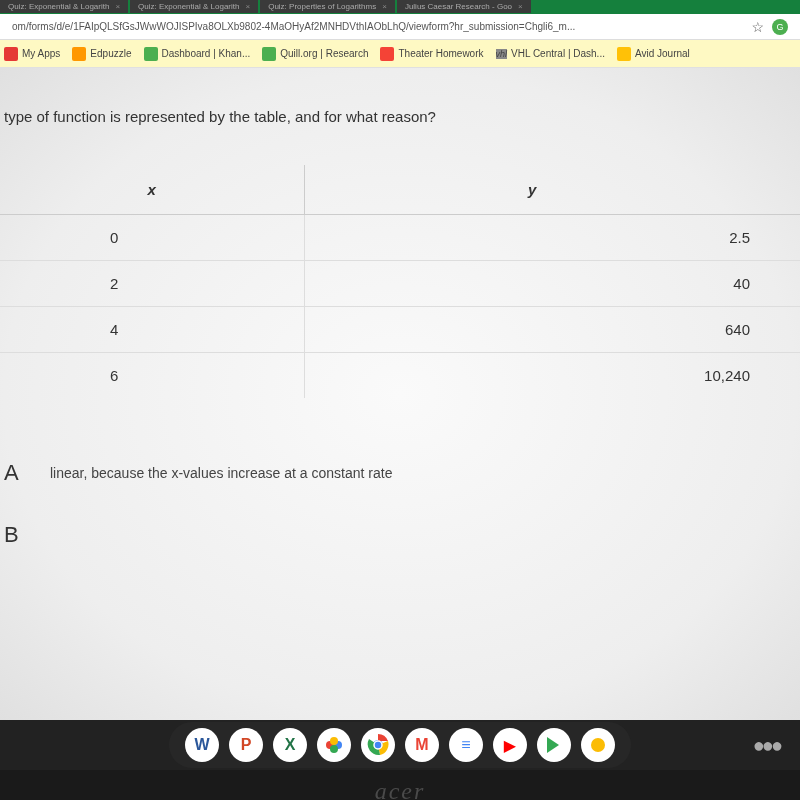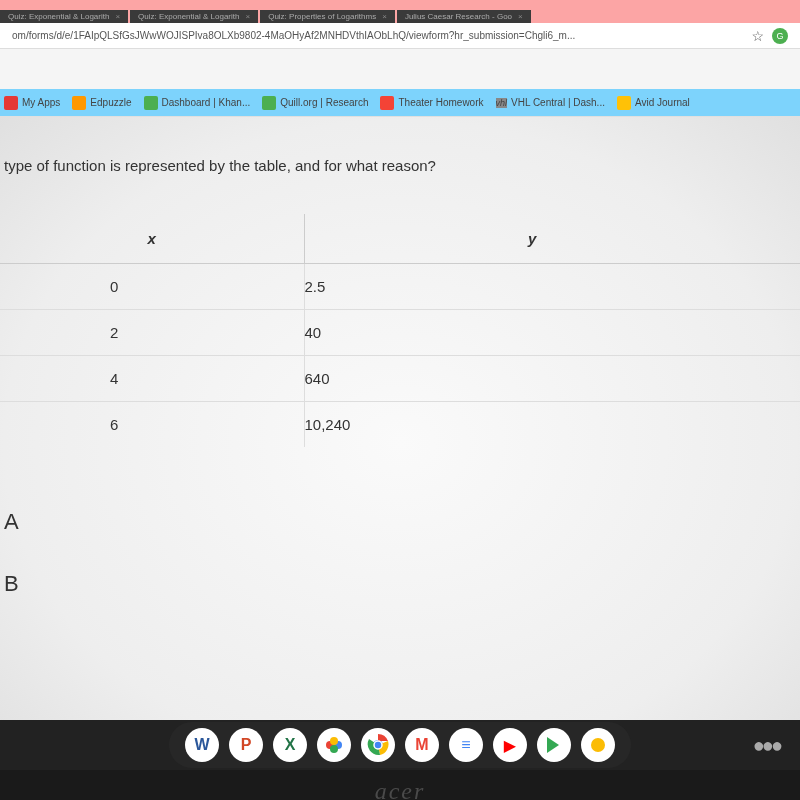--- a/index.html
+++ b/index.html
@@ -1,29 +1,29 @@
 <!DOCTYPE html>
 <html><head>
   <meta charset="utf-8">
   <style>
     * { margin: 0; padding: 0; box-sizing: border-box; }
     body { font-family: Arial, sans-serif; background: #1a1a1a; width: 800px; height: 800px; overflow: hidden; }
     
     .screen { background: #f5f5f5; width: 100%; height: 720px; position: relative; }
     
-    .tab-strip { height: 23px; background: #fca5a5; display: flex; align-items: flex-end; overflow: hidden; }
+    .tab-strip { height: 14px; background: #15803d; display: flex; align-items: flex-start; overflow: hidden; }
     .tab { background: #3a3a3a; color: #aaa; font-size: 8px; padding: 2px 8px; margin-right: 2px; display: flex; align-items: center; white-space: nowrap; }
     .tab-close { margin-left: 6px; color: #888; }
     
     .url-bar { height: 26px; background: #fff; display: flex; align-items: center; padding: 0 12px; border-bottom: 1px solid #ddd; }
     .url-text { flex: 1; font-size: 10px; color: #555; overflow: hidden; white-space: nowrap; }
     .star-icon { color: #555; font-size: 14px; margin: 0 8px; }
     .profile-icon { width: 16px; height: 16px; border-radius: 50%; background: #4caf50; color: #fff; font-size: 9px; display: flex; align-items: center; justify-content: center; }
     
-    .bookmarks-bar { height: 28px; background: #7dd3fc; display: flex; padding: 0 4px; border-bottom: 1px solid #e0e0e0; gap: 12px; margin-top: 40px; }
+    .bookmarks-bar { height: 28px; background: #fef9c3; display: flex; padding: 0 4px; border-bottom: 1px solid #e0e0e0; gap: 12px; }
     .bookmark { display: flex; align-items: center; gap: 4px; font-size: 10px; color: #444; white-space: nowrap; }
     .bm-icon { width: 14px; height: 14px; border-radius: 2px; display: inline-block; }
     .bm-red { background: #e53935; }
     .bm-orange { background: #ff9800; }
     .bm-green { background: #4caf50; }
     .bm-quill { background: #4caf50; }
     .bm-theater { background: #f44336; }
     .bm-vhl { background: #888; font-style: italic; }
     .bm-yellow { background: #ffc107; }
     
@@ -31,21 +31,21 @@
     
     .question { font-size: 15px; color: #333; padding: 0 0 40px 4px; }
     
     .data-table { width: 100%; border-collapse: collapse; margin-bottom: 30px; }
     .data-table th { font-size: 15px; font-style: italic; font-weight: bold; color: #333; padding: 16px 0; border-bottom: 1px solid #ccc; }
     .data-table th:first-child { width: 38%; text-align: center; border-right: 1px solid #ccc; }
     .data-table th:last-child { text-align: center; padding-right: 40px; }
     .data-table td { font-size: 15px; color: #333; padding: 14px 0; border-bottom: 1px solid #ddd; }
     .data-table td:first-child { text-align: center; padding-left: 60px; border-right: 1px solid #ddd; text-align: left; }
     .data-table td:first-child span { padding-left: 50px; }
-    .data-table td:last-child { padding-right: 50px; }
+    .data-table td:last-child { text-align: right; padding-right: 50px; }
     .data-table tr:last-child td { border-bottom: none; }
     
     .answers { padding: 20px 0; }
     .answer-row { display: flex; align-items: center; padding: 12px 0 24px 0; }
     .answer-letter { font-size: 22px; color: #333; width: 50px; text-align: left; padding-left: 4px; }
     .answer-text { font-size: 14px; color: #444; }
     
     .taskbar { height: 50px; background: #222; display: flex; align-items: center; justify-content: center; gap: 10px; position: relative; }
     .taskbar-inner { background: rgba(40,40,40,0.9); border-radius: 24px; padding: 6px 16px; display: flex; gap: 10px; }
     .tb-icon { width: 34px; height: 34px; border-radius: 50%; background: #fff; display: flex; align-items: center; justify-content: center; font-size: 16px; }
@@ -151,20 +151,21 @@
         <tr>
             <td><span>6</span></td>
             <td>10,240</td>
           </tr>
       </tbody>
     </table>
 
     <div class="answers">
       <div class="answer-row">
         <div class="answer-letter">A</div>
+        <div class="answer-text">linear, because the x-values increase at a constant rate</div>
       </div>
       <div class="answer-row">
         <div class="answer-letter">B</div>
       </div>
     </div>
   </div>
 </div>
 
 <div class="taskbar">
   <div class="taskbar-inner">

